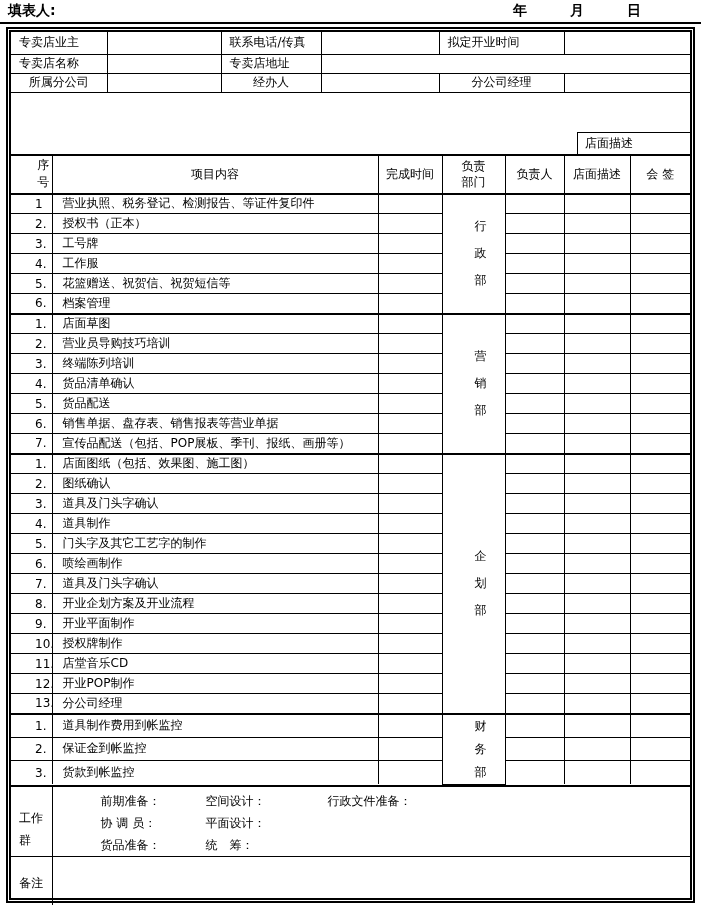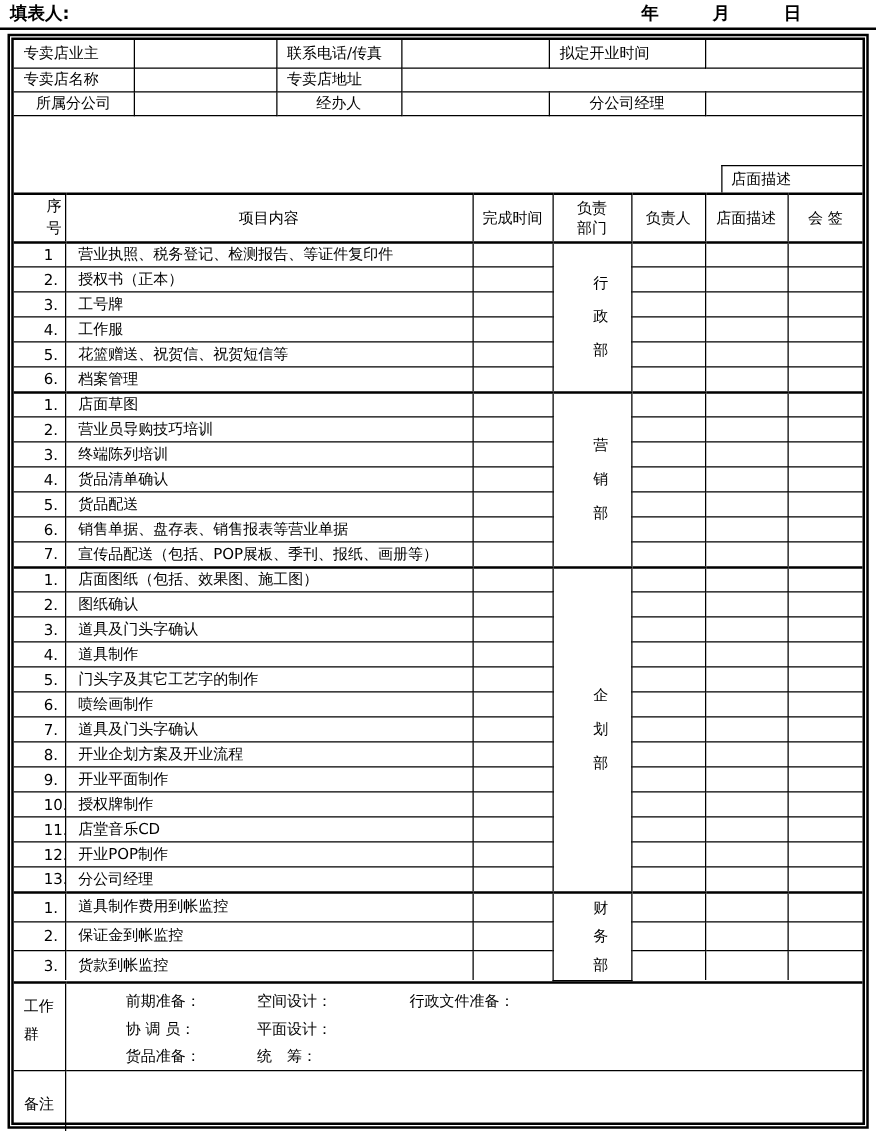--- a/index.html
+++ b/index.html
@@ -66,21 +66,21 @@
   .main-table tr td:last-child, .main-table th:last-child { border-right: none; }
   .main-table tbody tr:last-child td { border-bottom: none; }
 
   
   .bottom-table td { vertical-align: top; }
   .bottom-table tr td { border-top: 2px solid #000; }
   .bottom-table tr.remarks-row td { border-top: 1px solid #000; }
   .bottom-table tr td:first-child { border-left: none; }
   .bottom-table tr td:last-child { border-right: none; }
   .bottom-table tr:last-child td { border-bottom: none; }
-  .wg-label { height: 65px; padding: 8px 0 0 8px; font-family: Liberation Mono, monospace; }
+  .wg-label { height: 65px; padding: 20px 0 0 8px; }
   .wg-label .wrap2 { width: 26px; word-break: break-all; line-height: 22px; }
   .wg-content { padding: 3px 0 0 7px; }
   .wg-line { height: 22px; line-height: 22px; white-space: pre; margin-left: 41px; }
   .wg-line span { display: inline-block; }
   .wg-line span:nth-child(1) { width: 105px; }
   .wg-line span:nth-child(2) { width: 122px; }
   .remarks-row td.rem-label { height: 54px; vertical-align: middle; text-align: center; }
 </style>
 </head>
 <body>

